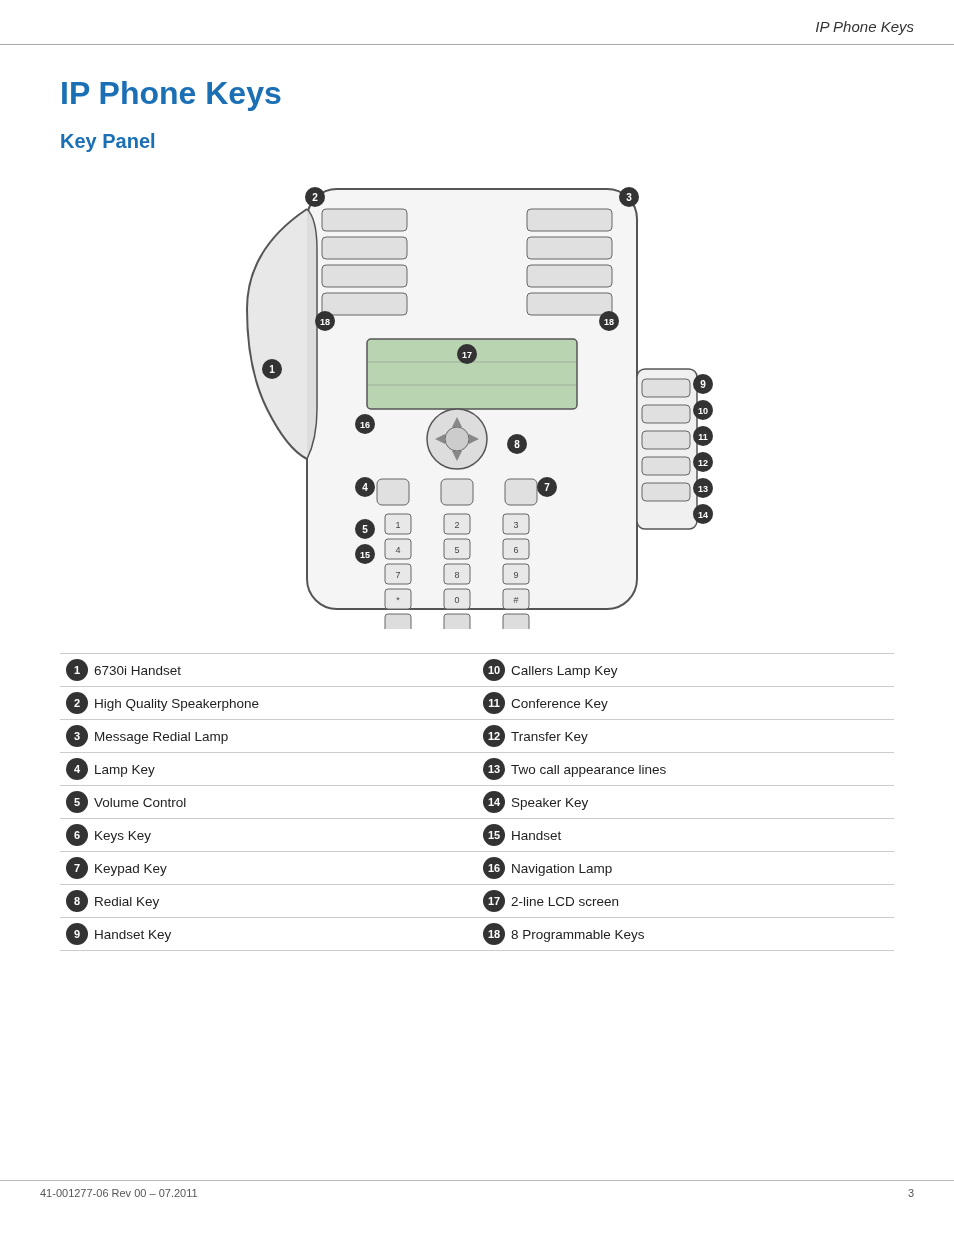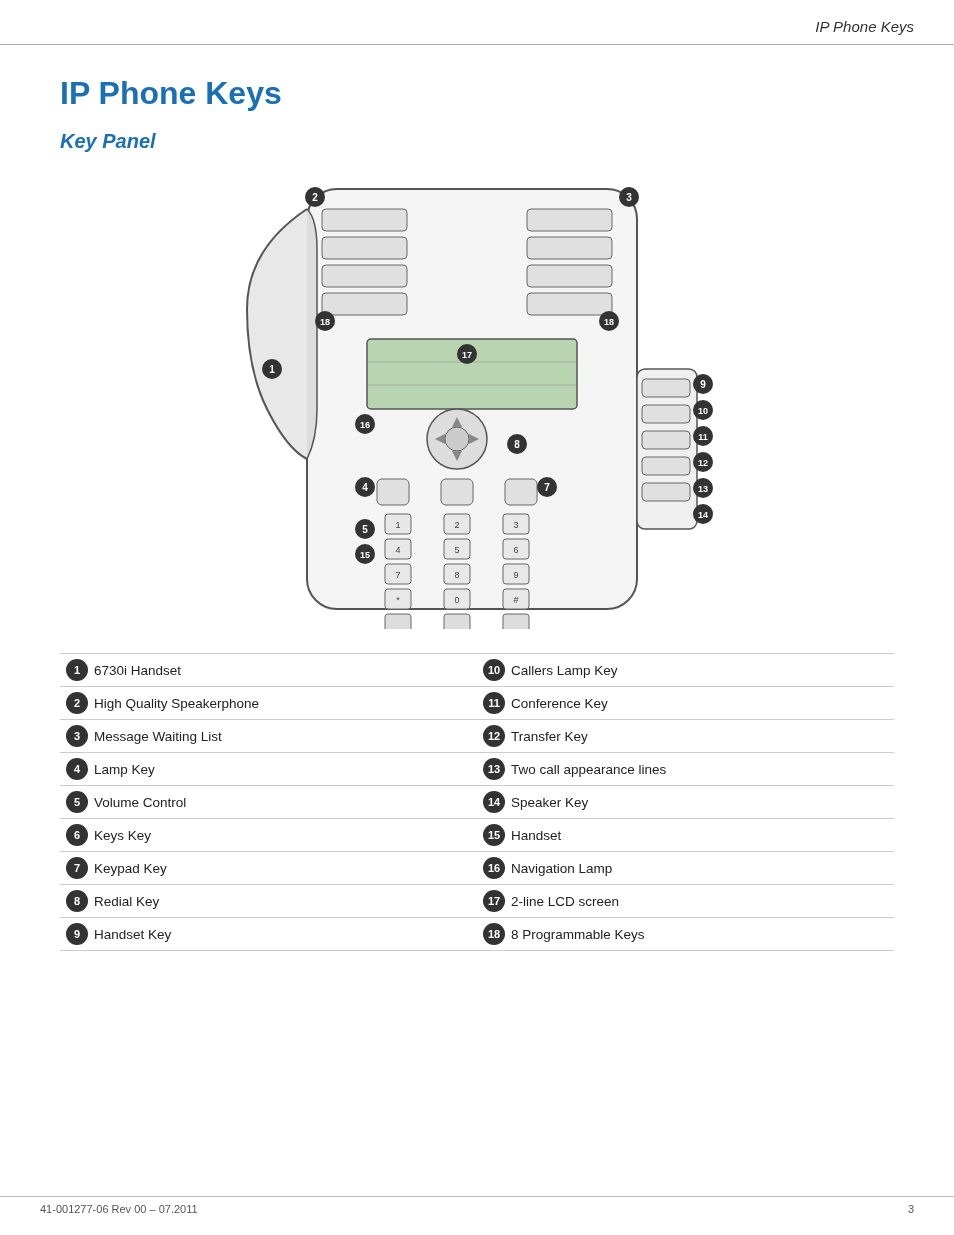--- a/index.html
+++ b/index.html
@@ -32,21 +32,20 @@
     .main-title {
       font-size: 32px;
       font-weight: bold;
       color: #1a6fb5;
       margin-bottom: 18px;
     }
 
     .section-title {
       font-size: 20px;
       font-weight: bold;
-      font-style: italic;
       color: #1a6fb5;
       margin-bottom: 16px;
     }
 
     
     .phone-diagram {
       display: flex;
       justify-content: center;
       margin-bottom: 24px;
       position: relative;
@@ -95,21 +94,21 @@
       display: flex;
       align-items: center;
     }
 
     
     .page-footer {
       position: absolute;
       bottom: 20px;
       left: 0;
       right: 0;
-      padding: 0 40px;
+      padding: 16px 40px;
       display: flex;
       justify-content: space-between;
       align-items: flex-start;
       font-size: 11px;
       color: #555;
       border-top: 1px solid #bbb;
       padding-top: 6px;
     }
   </style>
 </head>
@@ -287,21 +286,21 @@
             <span class="legend-row">
               <span class="num-badge">11</span>
               <span>Conference Key</span>
             </span>
           </td>
         </tr>
         <tr>
           <td class="col-left">
             <span class="legend-row">
               <span class="num-badge">3</span>
-              <span>Message Waiting List</span>
+              <span>Message Redial Lamp</span>
             </span>
           </td>
           <td class="col-right">
             <span class="legend-row">
               <span class="num-badge">12</span>
               <span>Transfer Key</span>
             </span>
           </td>
         </tr>
         <tr>

